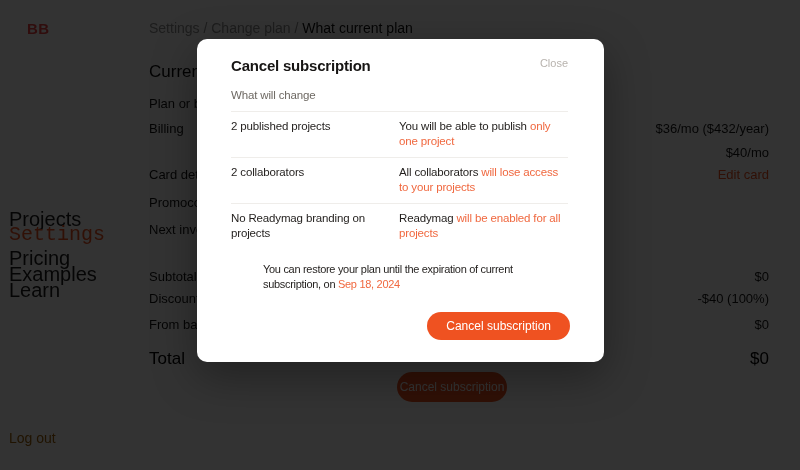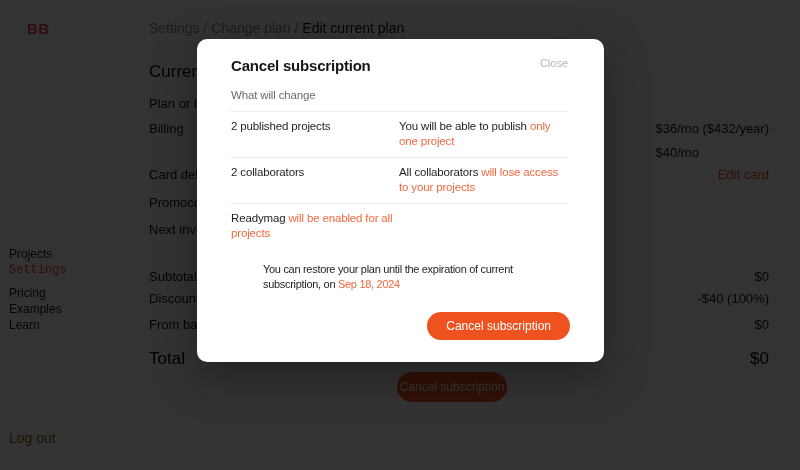--- a/index.html
+++ b/index.html
@@ -10,30 +10,30 @@
     -webkit-font-smoothing:antialiased;
   }
   .page { position:absolute; inset:0; background:#fff; }
 
   .logo { position:absolute; left:27px; top:20px; font-size:15px; font-weight:700; color:#ef4444; letter-spacing:.5px; }
 
   .breadcrumb { position:absolute; left:149px; top:20px; font-size:14px; }
   .crumb-trail { color:#8f8f8f; }
   .crumb-current { color:#121212; }
 
-  .sidebar { position:absolute; left:9px; top:211px; font-size:12px; line-height:16px; color:#1c1c1c;margin-top:35px; }
+  .sidebar { position:absolute; left:9px; top:211px; font-size:20px; line-height:16px; color:#1c1c1c; }
   .sidebar .item { cursor:default; }
   .sidebar .active { color:#ef5221;font-family:Liberation Mono, monospace; }
   .sidebar .gap { height:7px; }
   .logout { position:absolute; left:9px; top:430px; font-size:14px; color:#a16207;text-align:right; }
 
   .heading { position:absolute; left:149px; top:62px; font-size:17px; color:#0e0e0e; }
 
   .bg-row { position:absolute; left:149px; width:620px; display:flex; justify-content:space-between; font-size:13px; color:#161616; }
-  .bg-row .val { }
+  .bg-row .val { text-align:right; }
   .bg-row .val .line2 { margin-top:9px; }
   .bg-row .link { color:#ef5221; }
   .bg-total { font-size:17px; color:#000; }
 
   .page-cancel-btn { position:absolute; left:397px; top:372px; width:110px; height:30px; border-radius:15px;
     background:#ef5221; color:#fff; font-size:12px; display:flex; align-items:center; justify-content:center; border:none; }
 
   .overlay { position:absolute; inset:0; background:rgba(0,0,0,.8); z-index:5; }
 
   .modal { position:absolute; left:197px; top:39px; width:407px; height:323px; background:#fff; border-radius:10px;
@@ -55,21 +55,21 @@
     background:#ef5221; color:#fff; font-size:12px; display:flex; align-items:center; justify-content:center; border:none; cursor:pointer; }
 </style>
 </head>
 <body>
 
 <div class="page">
   <div class="logo">BB</div>
 
   <div class="breadcrumb">
     <span class="crumb-trail">Settings / Change plan /</span>
-    <span class="crumb-current">Edit current plan</span>
+    <span class="crumb-current">What current plan</span>
   </div>
 
   <div class="sidebar">
     <div class="item">Projects</div>
     <div class="item active">Settings</div>
     <div class="gap"></div>
     <div class="item">Pricing</div>
     <div class="item">Examples</div>
     <div class="item">Learn</div>
   </div>
@@ -138,20 +138,21 @@
       <span>2 published projects</span>
       <span><span>You will be able to publish </span><span class="orange">only one project</span></span>
     </div>
 
     <div class="m-grid m-row">
       <span>2 collaborators</span>
       <span><span>All collaborators </span><span class="orange">will lose access to your projects</span></span>
     </div>
 
     <div class="m-grid m-row last">
+      <span>No Readymag branding on projects</span>
       <span><span>Readymag </span><span class="orange">will be enabled for all projects</span></span>
     </div>
   </div>
 
   <div class="m-note">
     <span>You can restore your plan until the expiration of current subscription, on </span><span class="orange">Sep 18, 2024</span>
   </div>
 
   <button class="m-cancel-btn">Cancel subscription</button>
 </div>

